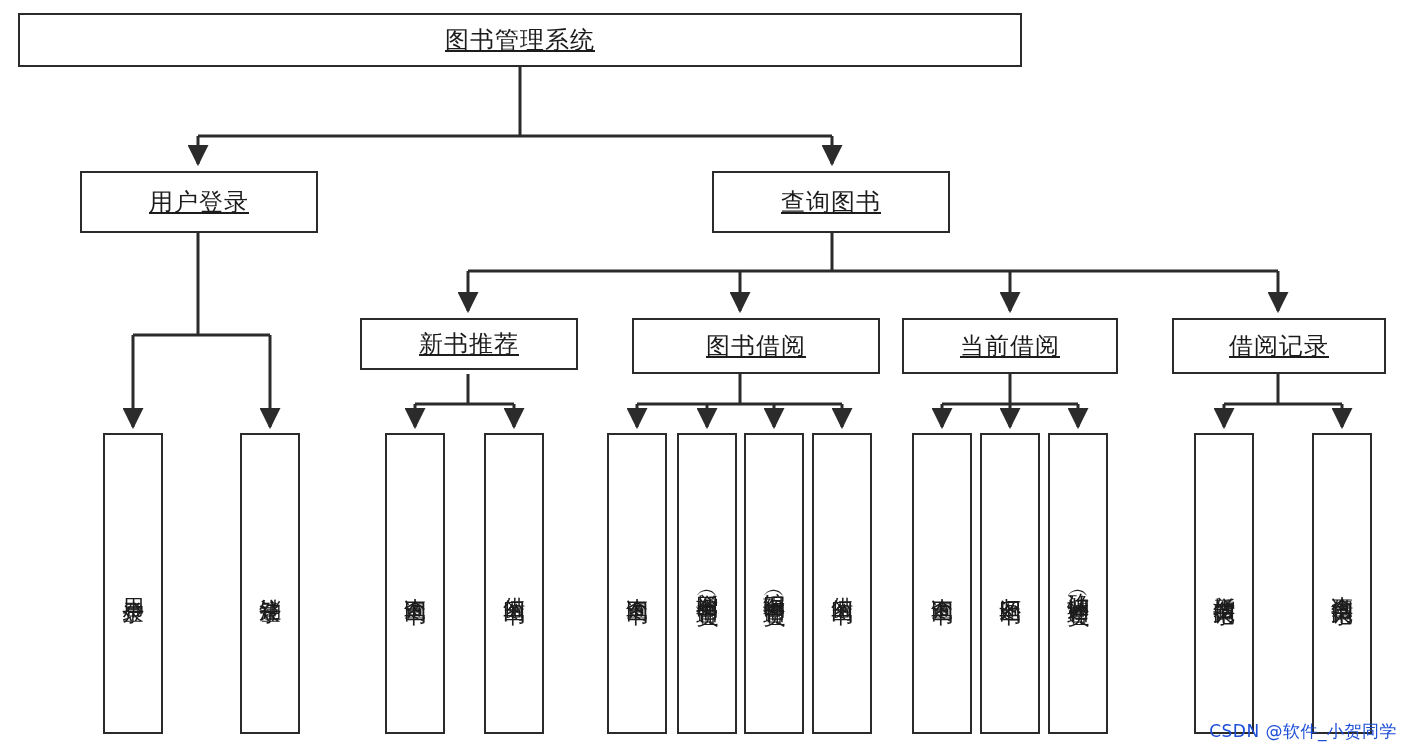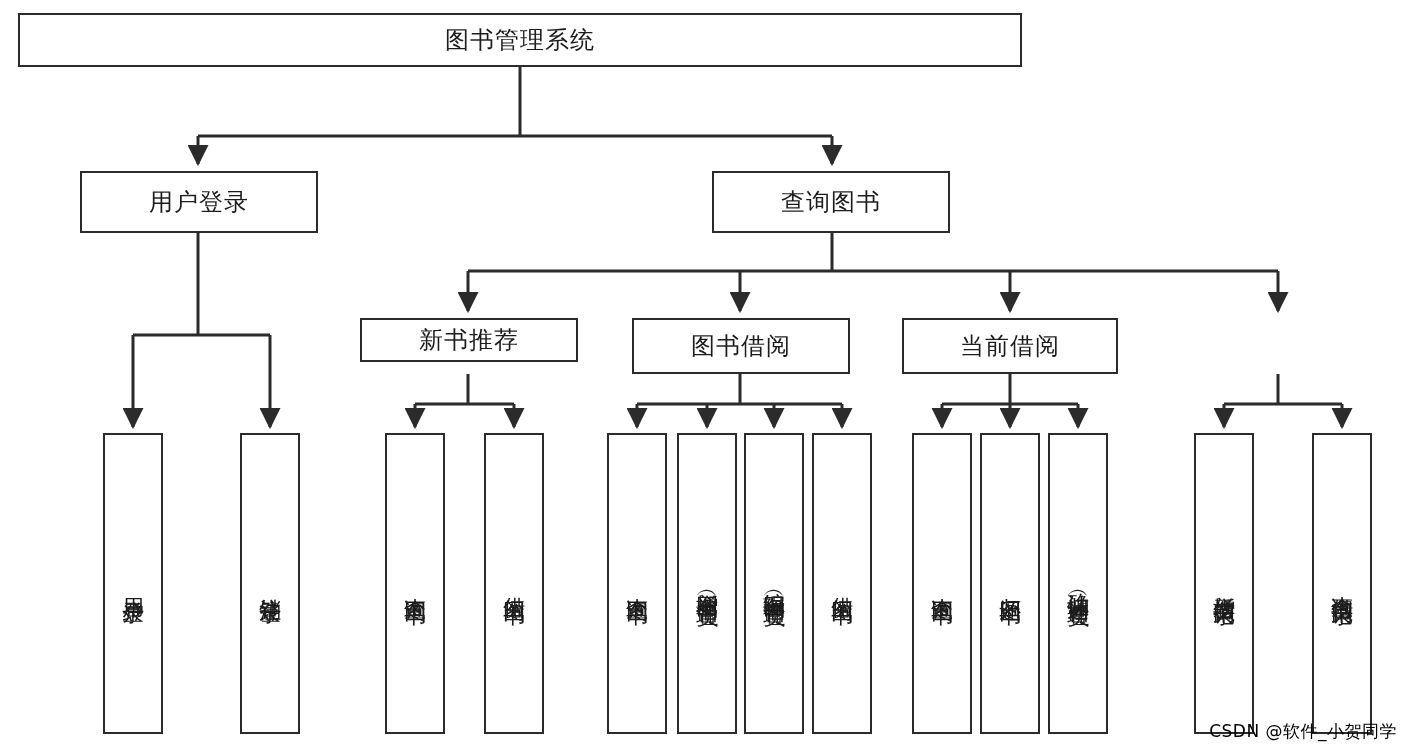--- a/index.html
+++ b/index.html
@@ -51,27 +51,28 @@
   .node.vert .vlabel {
     writing-mode: vertical-rl;
     text-orientation: upright;
     letter-spacing: 2px;
     display: block;
     text-align: center;
   }
   .node.horiz .hlabel {
     display: block;
     text-align: left;
+    text-decoration: underline;
   }
   #watermark {
     position: absolute;
     right: 8px;
     bottom: 4px;
     font-size: 17px;
-    color: #000000;
+    color: #1d4ed8;
     letter-spacing: 0.5px;
     white-space: nowrap;
     pointer-events: none;
   }
 </style>
 </head>
 <body>
 
 <div id="canvas">
 
@@ -129,29 +130,32 @@
     <span class="hlabel">图书管理系统</span>
   </div>
 
   <div class="node horiz" style="left:80px; top:171px; width:238px; height:62px;">
     <span class="hlabel">用户登录</span>
   </div>
   <div class="node horiz" style="left:712px; top:171px; width:238px; height:62px;">
     <span class="hlabel">查询图书</span>
   </div>
 
-  <div class="node horiz" style="left:360px; top:318px; width:218px; height:44px;">
+  <div class="node horiz" style="left:360px; top:318px; width:218px; height:52px;">
     <span class="hlabel">新书推荐</span>
   </div>
-  <div class="node horiz" style="left:632px; top:318px; width:218px; height:56px;">
+  <div class="node horiz" style="left:632px; top:318px; width:248px; height:56px;">
     <span class="hlabel">图书借阅</span>
   </div>
   <div class="node horiz" style="left:902px; top:318px; width:216px; height:56px;">
     <span class="hlabel">当前借阅</span>
   </div>
+  <div class="node horiz" style="left:1172px; top:318px; width:214px; height:56px;">
+    <span class="hlabel">借阅记录</span>
+  </div>
 
   <div class="node vert" style="left:103px; top:433px; width:60px; height:301px;">
     <span class="vlabel">用户登录</span>
   </div>
   <div class="node vert" style="left:240px; top:433px; width:60px; height:301px;">
     <span class="vlabel">注销登录</span>
   </div>
 
   <div class="node vert" style="left:385px; top:433px; width:60px; height:301px;">
     <span class="vlabel">查询图书</span>

